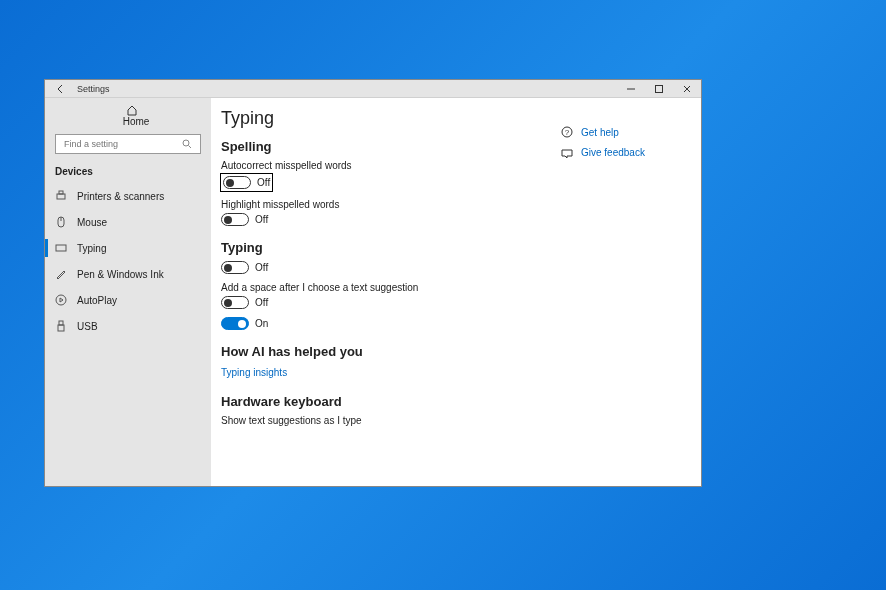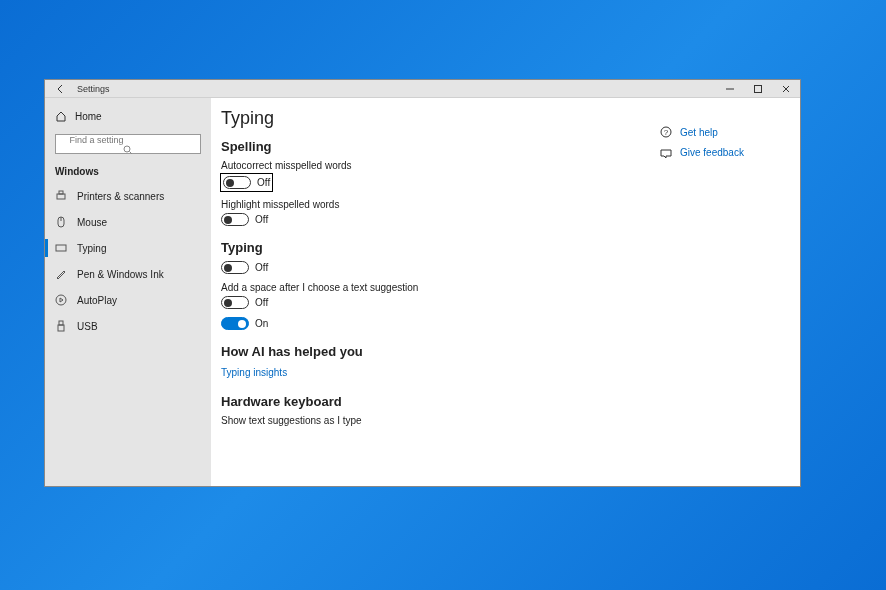--- a/index.html
+++ b/index.html
@@ -6,21 +6,21 @@
 body {
   font-family: "Segoe UI", Tahoma, sans-serif;
   background: linear-gradient(135deg, #0a6dd4 0%, #1d8be8 50%, #0a6dd4 100%);
   width: 886px; height: 590px;
   overflow: hidden;
   position: relative;
 }
 .window {
   position: absolute;
   left: 44px; top: 79px;
-  width: 757px; height: 408px;
+  width: 658px; height: 408px;
   background: #14b8a6;
   border: 1px solid #888;
   display: flex;
   flex-direction: column;
   overflow: hidden;
 }
 .titlebar {
   height: 18px;
   display: flex;
   align-items: center;
@@ -37,33 +37,32 @@
 .body { flex:1; display:flex; overflow:hidden;}
 .sidebar {
   width: 166px;
   background: #e5e5e5;
   display: flex;
   flex-direction: column;
   font-size: 10px;
   color: #222;
   padding-top: 6px;
 }
-.sidebar .home-row { display:flex; align-items:center; height:24px; padding-left:10px; cursor:pointer;}
+.sidebar .home-row { display:flex; align-items:center; height:24px; padding-left:10px; cursor:pointer;flex-direction:column;}
 .sidebar .home-row .ico { width:14px; display:inline-flex;}
 .sidebar .home-row .lbl { margin-left:6px;}
 .searchbox {
   margin: 6px 10px 8px 10px;
   height: 20px;
   background: #fff;
   border: 1px solid #999;
   display:flex; align-items:center;
   padding: 0 8px;
   font-size: 9px;
   color: #888;
-  flex-direction: column;
 }
 .searchbox input { flex:1; border:none; outline:none; font-size:9px; background:transparent;}
 .sidebar .cathdr { font-weight:600; font-size:10px; color:#222; padding: 4px 10px 6px 10px;}
 .navitem {
   display:flex; align-items:center;
   height:26px; padding-left:10px;
   cursor:pointer;
   position: relative;
 }
 .navitem.active::before {
@@ -147,21 +146,21 @@
       </div>
       <div class="searchbox">
         <input type="text" placeholder="Find a setting" style="">
         <span>
             <svg width="10" height="10" viewBox="0 0 10 10">
               <circle cx="4" cy="4" r="3" stroke="#888" stroke-width="1" fill="none"></circle>
               <line x1="6.5" y1="6.5" x2="9" y2="9" stroke="#888" stroke-width="1"></line>
             </svg>
           </span>
       </div>
-      <div class="cathdr">Windows</div>
+      <div class="cathdr">Devices</div>
 
       <div class="navitem">
         <span class="ico">
             <svg width="12" height="12" viewBox="0 0 12 12">
               <rect x="2" y="4" width="8" height="5" stroke="#333" fill="none"></rect>
               <rect x="4" y="1" width="4" height="3" stroke="#333" fill="none"></rect>
             </svg>
           </span>
         <span class="lbl">Printers &amp; scanners</span>
       </div>

